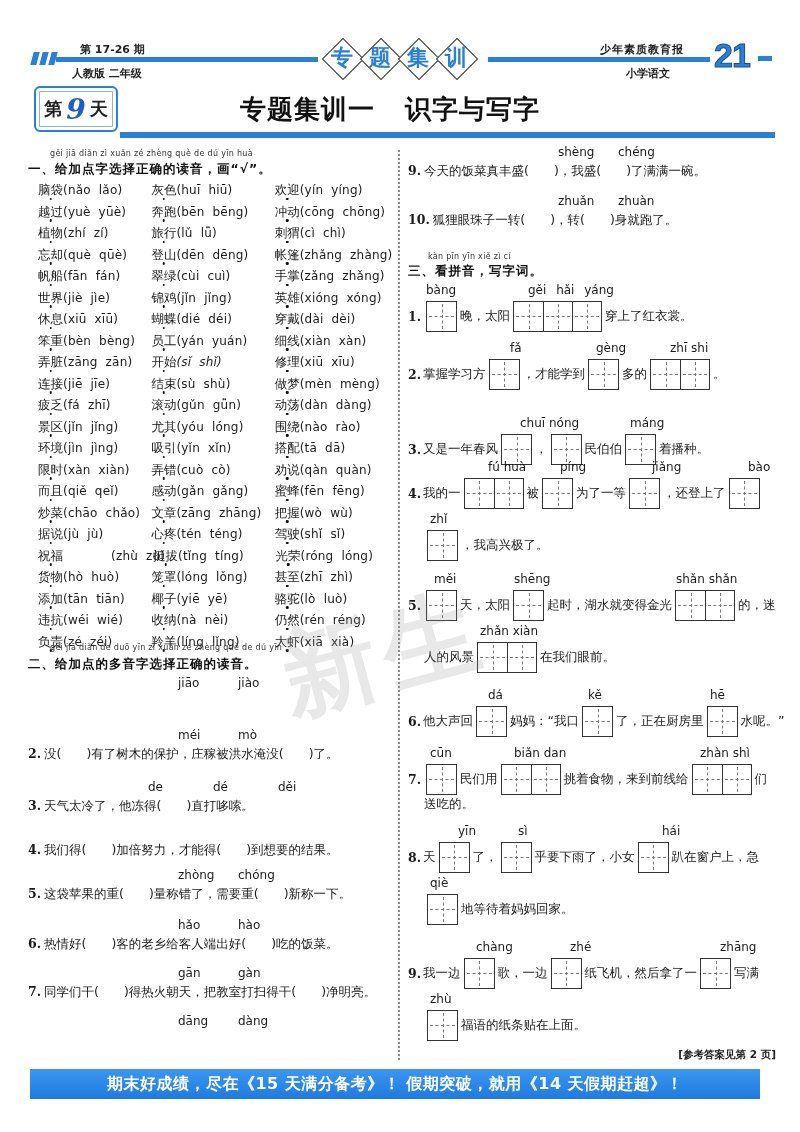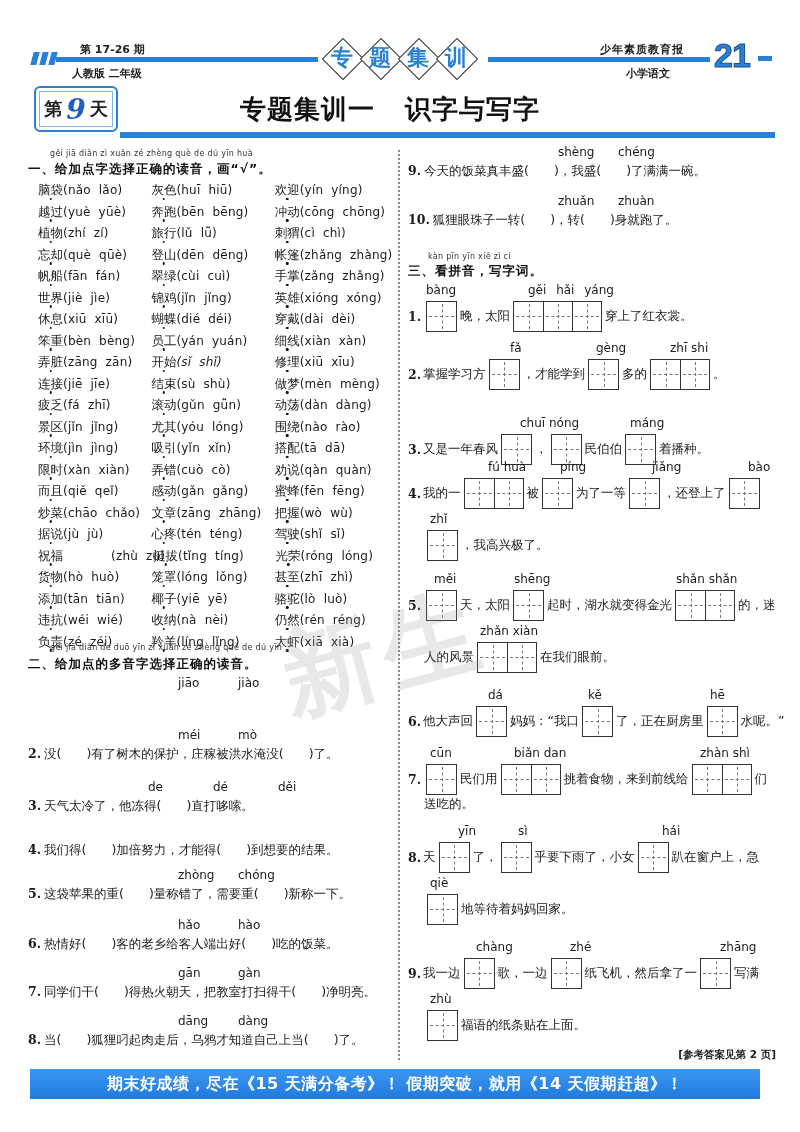--- a/index.html
+++ b/index.html
@@ -271,21 +271,20 @@
           <span style="left: 150px;">gān</span>
           <span style="left: 210px;">gàn</span>
         </div>
         <div class="q-line"><b>7.</b><span style="margin-left: 3px;">同学们干(　　)得热火朝天，把教室打扫得干(　　)净明亮。</span></div>
       </div>
       <div class="q-block" style="left: 28px; top: 1014px;">
         <div class="q-pin">
           <span style="left: 150px;">dāng</span>
           <span style="left: 210px;">dàng</span>
         </div>
-        <div class="q-line"><b>8.</b><span style="margin-left: 3px;">当(　　)狐狸叼起肉走后，乌鸦才知道自己上当(　　)了。</span></div>
       </div>
     </div>
 
   <div id="s2right">
       <div class="q-block" style="left: 408px; top: 145px;">
         <div class="q-pin">
           <span style="left: 150px;">shèng</span>
           <span style="left: 210px;">chéng</span>
         </div>
         <div class="q-line"><b>9.</b><span style="margin-left: 3px;">今天的饭菜真丰盛(　　)，我盛(　　)了满满一碗。</span></div>

